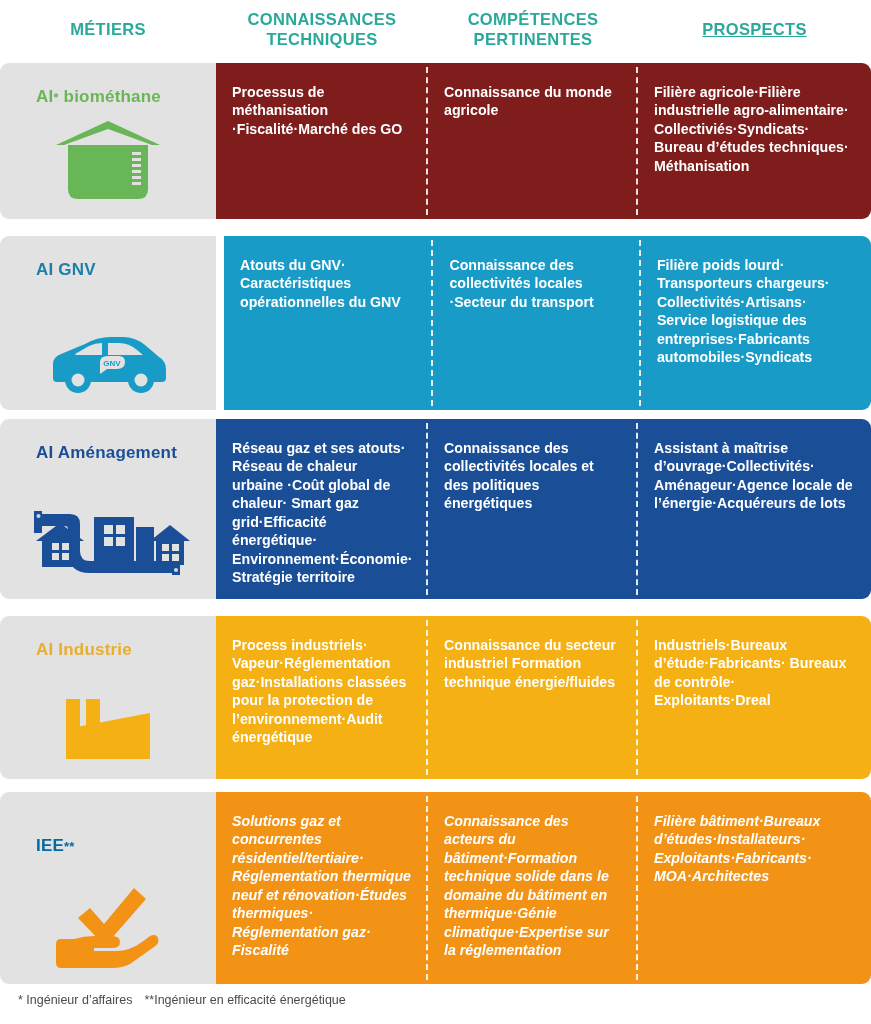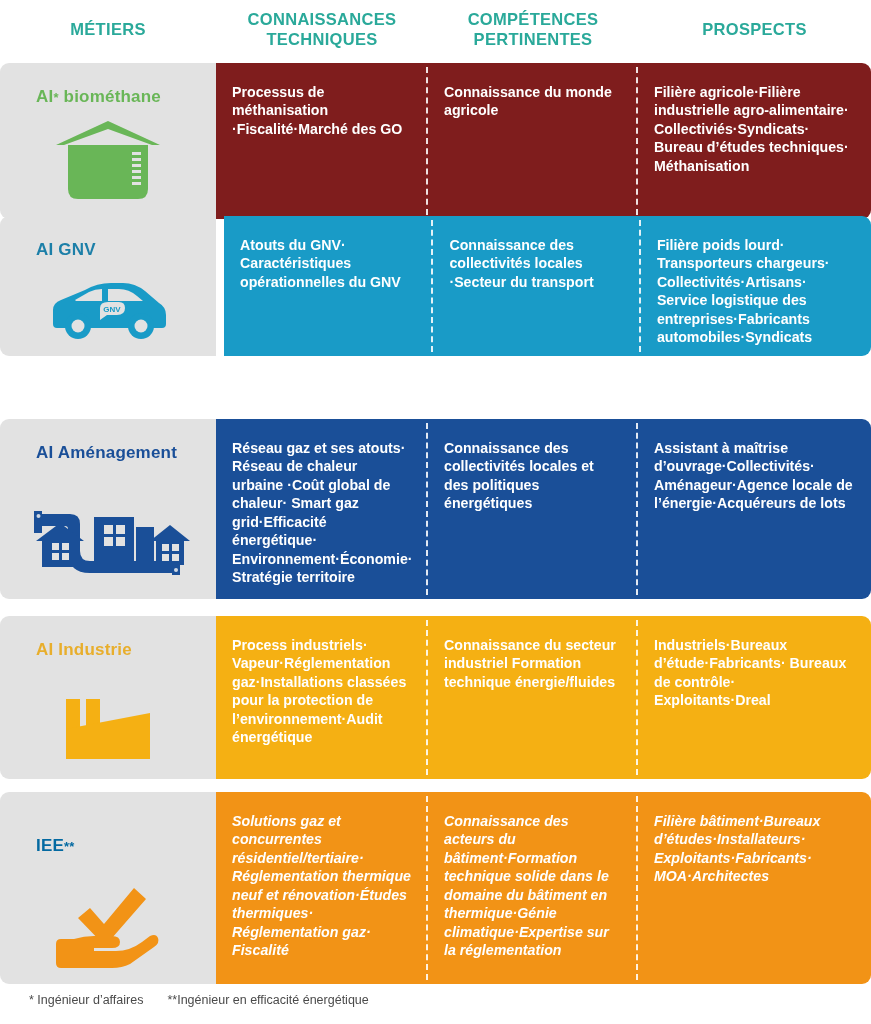--- a/index.html
+++ b/index.html
@@ -33,31 +33,31 @@
     color: #2aa99a;
     font-weight: bold;
     font-size: 16.5px;
     letter-spacing: 0.3px;
     line-height: 1.22;
     text-transform: uppercase;
   }
   .hcell.c0 { width: 216px; }
   .hcell.c1 { width: 212px; }
   .hcell.c2 { width: 210px; }
-  .hcell.c3 { width: 233px; }
+  .hcell.c3 { width: 233px; text-decoration: underline; }
 
   
   .row {
     position: absolute;
     left: 0;
     width: 871px;
     display: flex;
   }
   .row-r0 { top: 63px;  height: 156px; }
-  .row-r1 { top: 216px; height: 140px; }
+  .row-r1 { top: 236px; height: 174px; }
   .row-r2 { top: 419px; height: 180px; }
   .row-r3 { top: 616px; height: 163px; }
   .row-r4 { top: 792px; height: 192px; }
 
   .label-cell {
     position: relative;
     width: 216px;
     height: 100%;
     background: #e2e2e2;
     border-radius: 9px 0 0 9px;
@@ -126,26 +126,26 @@
   .t-navy   .content { background: #1a4f98; }
   .t-navy   .label-text { color: #1a4f98; }
   .t-amber  .content { background: #f5b013; }
   .t-amber  .label-text { color: #e8ae2c; }
   .t-orange .content { background: #f29316; font-style: italic; }
   .t-orange .label-text { color: #0369a1; margin-top: 20px; }
 
   
   .footnote {
     position: absolute;
-    left: 29px;
+    left: 18px;
     top: 993px;
     font-size: 12.5px;
     color: #4a4a4a;
     display: flex;
-    gap: 24px;
+    gap: 12px;
     white-space: nowrap;
   }
 
   svg { display: block; }
 </style>
 </head>
 <body>
 
 <div class="page">
 

